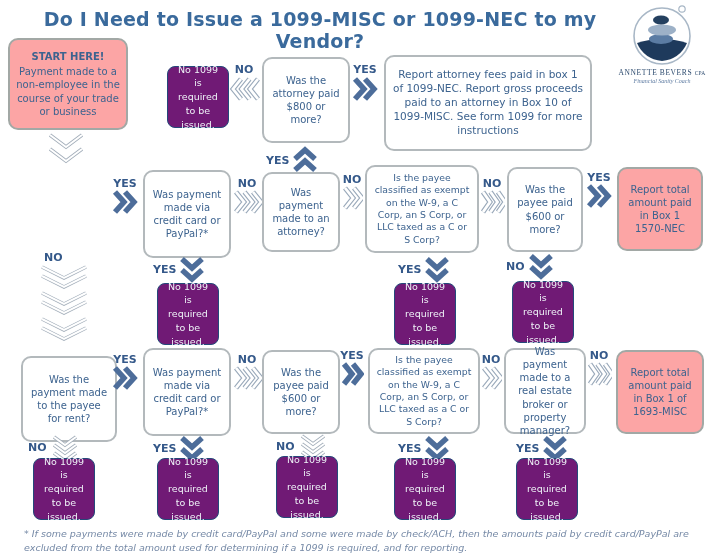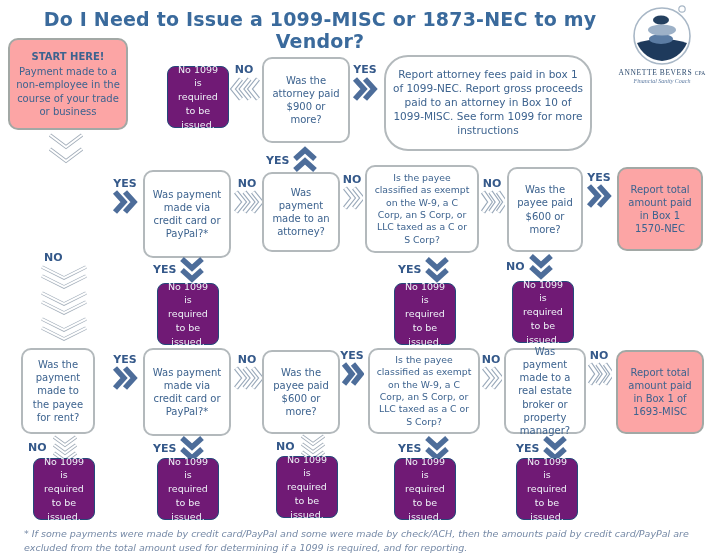--- a/index.html
+++ b/index.html
@@ -32,21 +32,21 @@
              color:#2c4a6e;margin-top:1px;white-space:nowrap;}
   .logo-name .cpa{font-size:5.5px;letter-spacing:.2px;}
   .logo-tagline{font-family:"Liberation Serif","DejaVu Serif",serif;font-style:italic;
                 font-size:6px;color:#5b79a0;margin-top:1px;}
 </style>
 </head>
 <body>
 
 <div id="stage">
 
-  <div class="title">Do I Need to Issue a 1099-MISC or 1873-NEC to my Vendor?</div>
+  <div class="title">Do I Need to Issue a 1099-MISC or 1099-NEC to my Vendor?</div>
 
   <div class="logo">
     <svg width="62" height="64" viewBox="0 0 62 64" style="display:block;margin:0 auto;">
       <circle cx="31" cy="33" r="28" fill="none" stroke="#a8b7c6" stroke-width="1.6"></circle>
       <circle cx="51" cy="6" r="3.2" fill="none" stroke="#a8b7c6" stroke-width="1.2"></circle>
       <path d="M6 40 Q31 32 56 40 Q49 56 31 58 Q13 56 6 40 Z" fill="#1e3a5c"></path>
       <ellipse cx="30" cy="36" rx="12" ry="5" fill="#5b7ca3"></ellipse>
       <ellipse cx="31" cy="27" rx="14" ry="5.5" fill="#9db1c7"></ellipse>
       <ellipse cx="30" cy="17" rx="8" ry="4.6" fill="#24405f"></ellipse>
     </svg>
@@ -56,24 +56,24 @@
 
   <div class="box end startbox" style="left:8px;top:38px;width:120px;height:92px">
     <span><span class="h1">START HERE!</span><span>Payment made to a non-employee in the course of your trade or business</span></span>
   </div>
 
   <div class="box dark" style="left:167px;top:66px;width:62px;height:62px">
       <span>No 1099 is required to be issued.</span>
     </div>
 
   <div class="box q" style="left:262px;top:57px;width:88px;height:86px">
-      <span>Was the attorney paid $900 or more?</span>
-    </div>
-
-  <div class="box q" style="left:384px;top:55px;width:208px;height:96px;font-size:10.5px;border-radius:24px">
+      <span>Was the attorney paid $800 or more?</span>
+    </div>
+
+  <div class="box q" style="left:384px;top:55px;width:208px;height:96px;font-size:10.5px;border-radius:10px">
       <span>Report attorney fees paid in box 1 of 1099-NEC. Report gross proceeds paid to an attorney in Box 10 of 1099-MISC. See form 1099 for more instructions</span>
     </div>
 
   <div class="arrow col" style="left:228px;top:64px">
     <span class="lbl">NO</span>
     <svg class="ch" width="32" height="26" viewBox="0 0 32 26">
       <path class="o" d="M13 3 L5 13 L13 23"></path>
         <path class="w" d="M13 3 L5 13 L13 23"></path>
       <path class="o" d="M21.5 3 L13.5 13 L21.5 23"></path>
         <path class="w" d="M21.5 3 L13.5 13 L21.5 23"></path>
@@ -212,21 +212,21 @@
   <div class="box dark" style="left:157px;top:283px;width:62px;height:62px">
       <span>No 1099 is required to be issued.</span>
     </div>
   <div class="box dark" style="left:394px;top:283px;width:62px;height:62px">
       <span>No 1099 is required to be issued.</span>
     </div>
   <div class="box dark" style="left:512px;top:281px;width:62px;height:62px">
       <span>No 1099 is required to be issued.</span>
     </div>
 
-  <div class="box q" style="left:21px;top:348px;width:74px;height:86px">
+  <div class="box q" style="left:21px;top:356px;width:96px;height:86px">
       <span>Was the payment made to the payee for rent?</span>
     </div>
   <div class="box q" style="left:143px;top:348px;width:88px;height:88px">
       <span>Was payment made via credit card or PayPal?*</span>
     </div>
   <div class="box q" style="left:262px;top:350px;width:78px;height:84px">
       <span>Was the payee paid $600 or more?</span>
     </div>
   <div class="box q small" style="left:368px;top:348px;width:112px;height:86px">
       <span>Is the payee classified as exempt on the W-9, a C Corp, an S Corp, or LLC taxed as a C or S Corp?</span>

